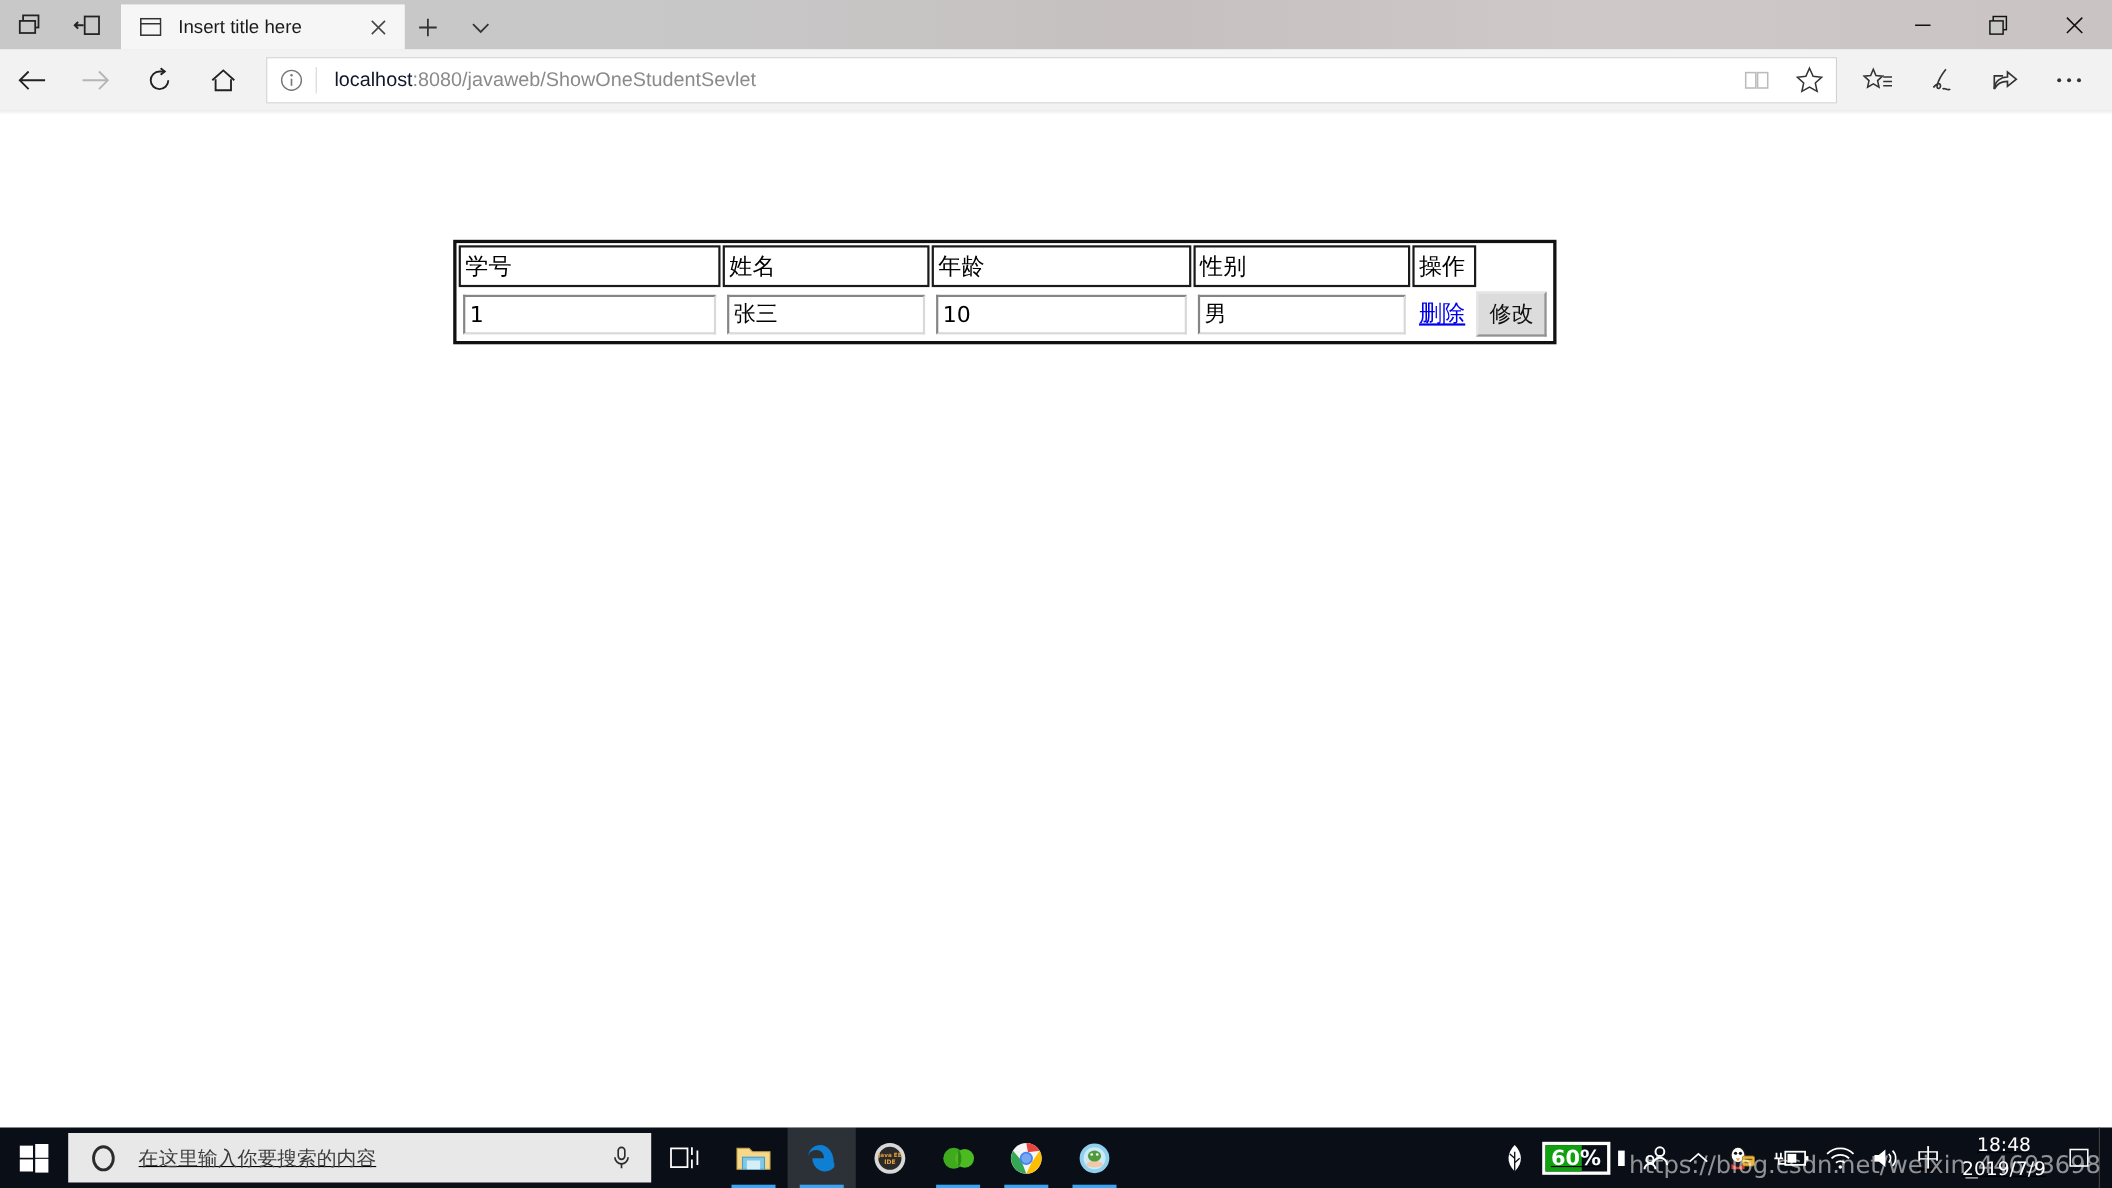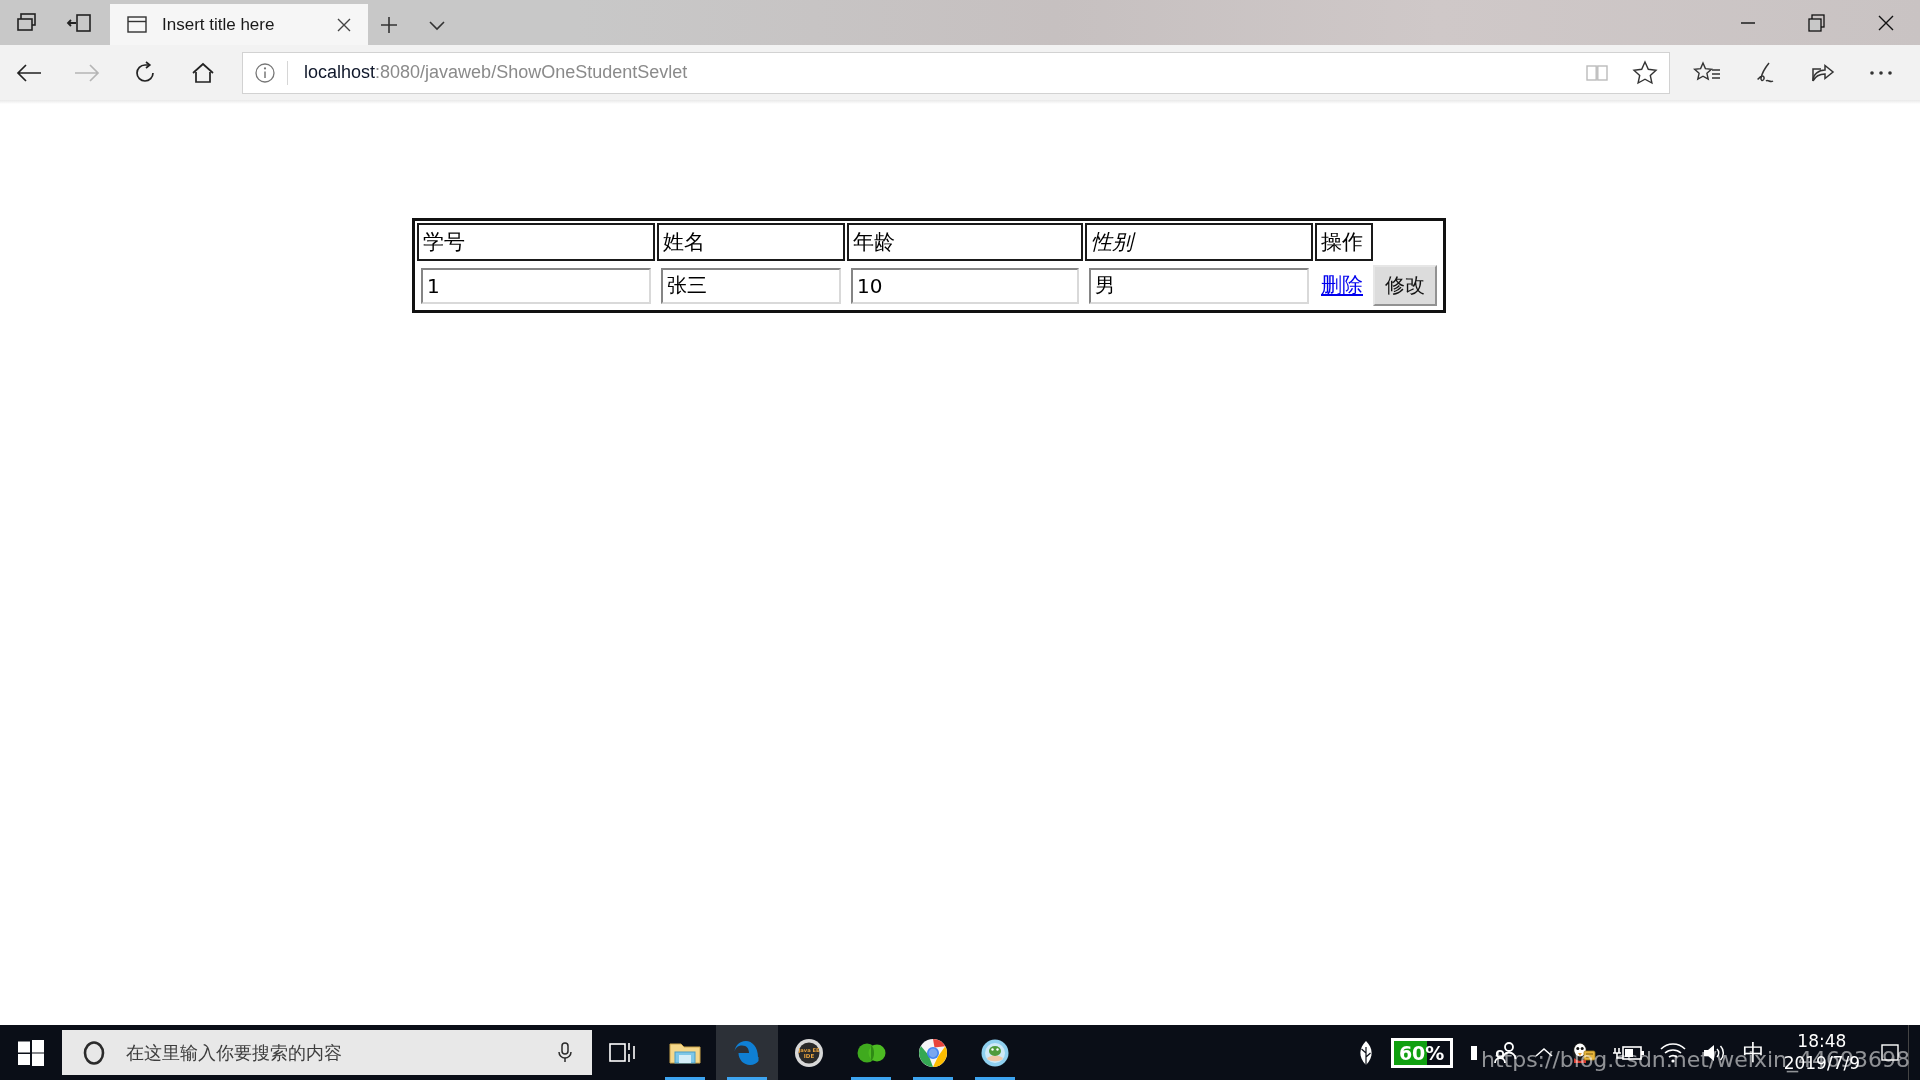--- a/index.html
+++ b/index.html
@@ -74,21 +74,21 @@
   }
   table.student td {
     border: 2px solid #1a1a1a; background: #fff;
     font-size: 21px; color: #000; line-height: 1;
     font-family: "DejaVu Sans", "Liberation Sans", sans-serif;
     vertical-align: middle; height: 38px; padding: 2px 4px;
   }
   td.c-id    { width: 238px; }
   td.c-name  { width: 188px; }
   td.c-age   { width: 236px; }
-  td.c-gender{ width: 228px; font-style: italic; }
+  td.c-gender{ width: 197px; }
   td.c-op    { width: 44px; white-space: nowrap; }
   td.c-extra { width: 62px; border: none !important; background: transparent !important; }
 
   td.data-cell { border: none !important; padding: 1px; background: transparent !important; }
   td.data-cell input.txt {
     width: 100%; height: 36px; font-size: 20px; padding: 0 4px;
     color: #000; background: #fff;
     border: 2px inset #d9d9d9;
     font-family: "DejaVu Sans", "Liberation Sans", sans-serif;
     outline: none;
@@ -104,21 +104,21 @@
     font-size: 20px; padding: 5px 10px; margin-left: 8px;
     background: #dcdcdc; color: #111;
     border: 2px outset #e6e6e6;
     font-family: "DejaVu Sans", "Liberation Sans", sans-serif;
     vertical-align: middle; cursor: pointer;
   }
 
   
   .taskbar {
     position: absolute; left: 0; bottom: 0; width: 1920px; height: 55px;
-    background: #0a0e17; display: flex; align-items: center;
+    background: #0a0e17; display: flex; align-items: center; text-decoration: underline;
   }
   .startbtn { width: 62px; height: 55px; display: flex; align-items: center; justify-content: center; }
   .searchbox {
     width: 530px; height: 45px; background: #e8e8e8;
     display: flex; align-items: center; padding: 0 14px 0 18px;
   }
   .cortana { width: 28px; height: 28px; flex: 0 0 28px; }
   .searchtext {
     flex: 1; font-size: 18px; color: #3d3d3d; margin-left: 18px;
     font-family: "DejaVu Sans", "Liberation Sans", sans-serif;
@@ -127,21 +127,21 @@
   .micicon { width: 26px; height: 26px; }
   .taskicons { display: flex; align-items: center; }
   .tski { width: 62px; height: 55px; display: flex; align-items: center; justify-content: center; position: relative; }
   .tski.active { background: rgba(255,255,255,0.14); }
   .tski .underline {
     position: absolute; bottom: 0; left: 11px; width: 40px; height: 3px; background: #3da4f0;
   }
   .tray { margin-left: auto; display: flex; align-items: center; height: 55px; padding-right: 4px; }
   .trayi { display: flex; align-items: center; justify-content: center; padding: 0 7px; height: 55px; }
   .battpct {
-    display: flex; align-items: center; gap: 17px;
+    display: flex; align-items: center; gap: 6px;
   }
   .battbox {
     width: 62px; height: 30px; border: 3px solid #ffffff; background: #0a0e17;
     position: relative; display: flex; align-items: center;
   }
   .battfill { position: absolute; left: 0; top: 0; bottom: 0; width: 60%; background: #10a010; }
   .battlabel {
     position: relative; z-index: 2; width: 100%; text-align: center;
     color: #fff; font-size: 19px; font-weight: bold;
     font-family: "DejaVu Sans", "Liberation Sans", sans-serif;

